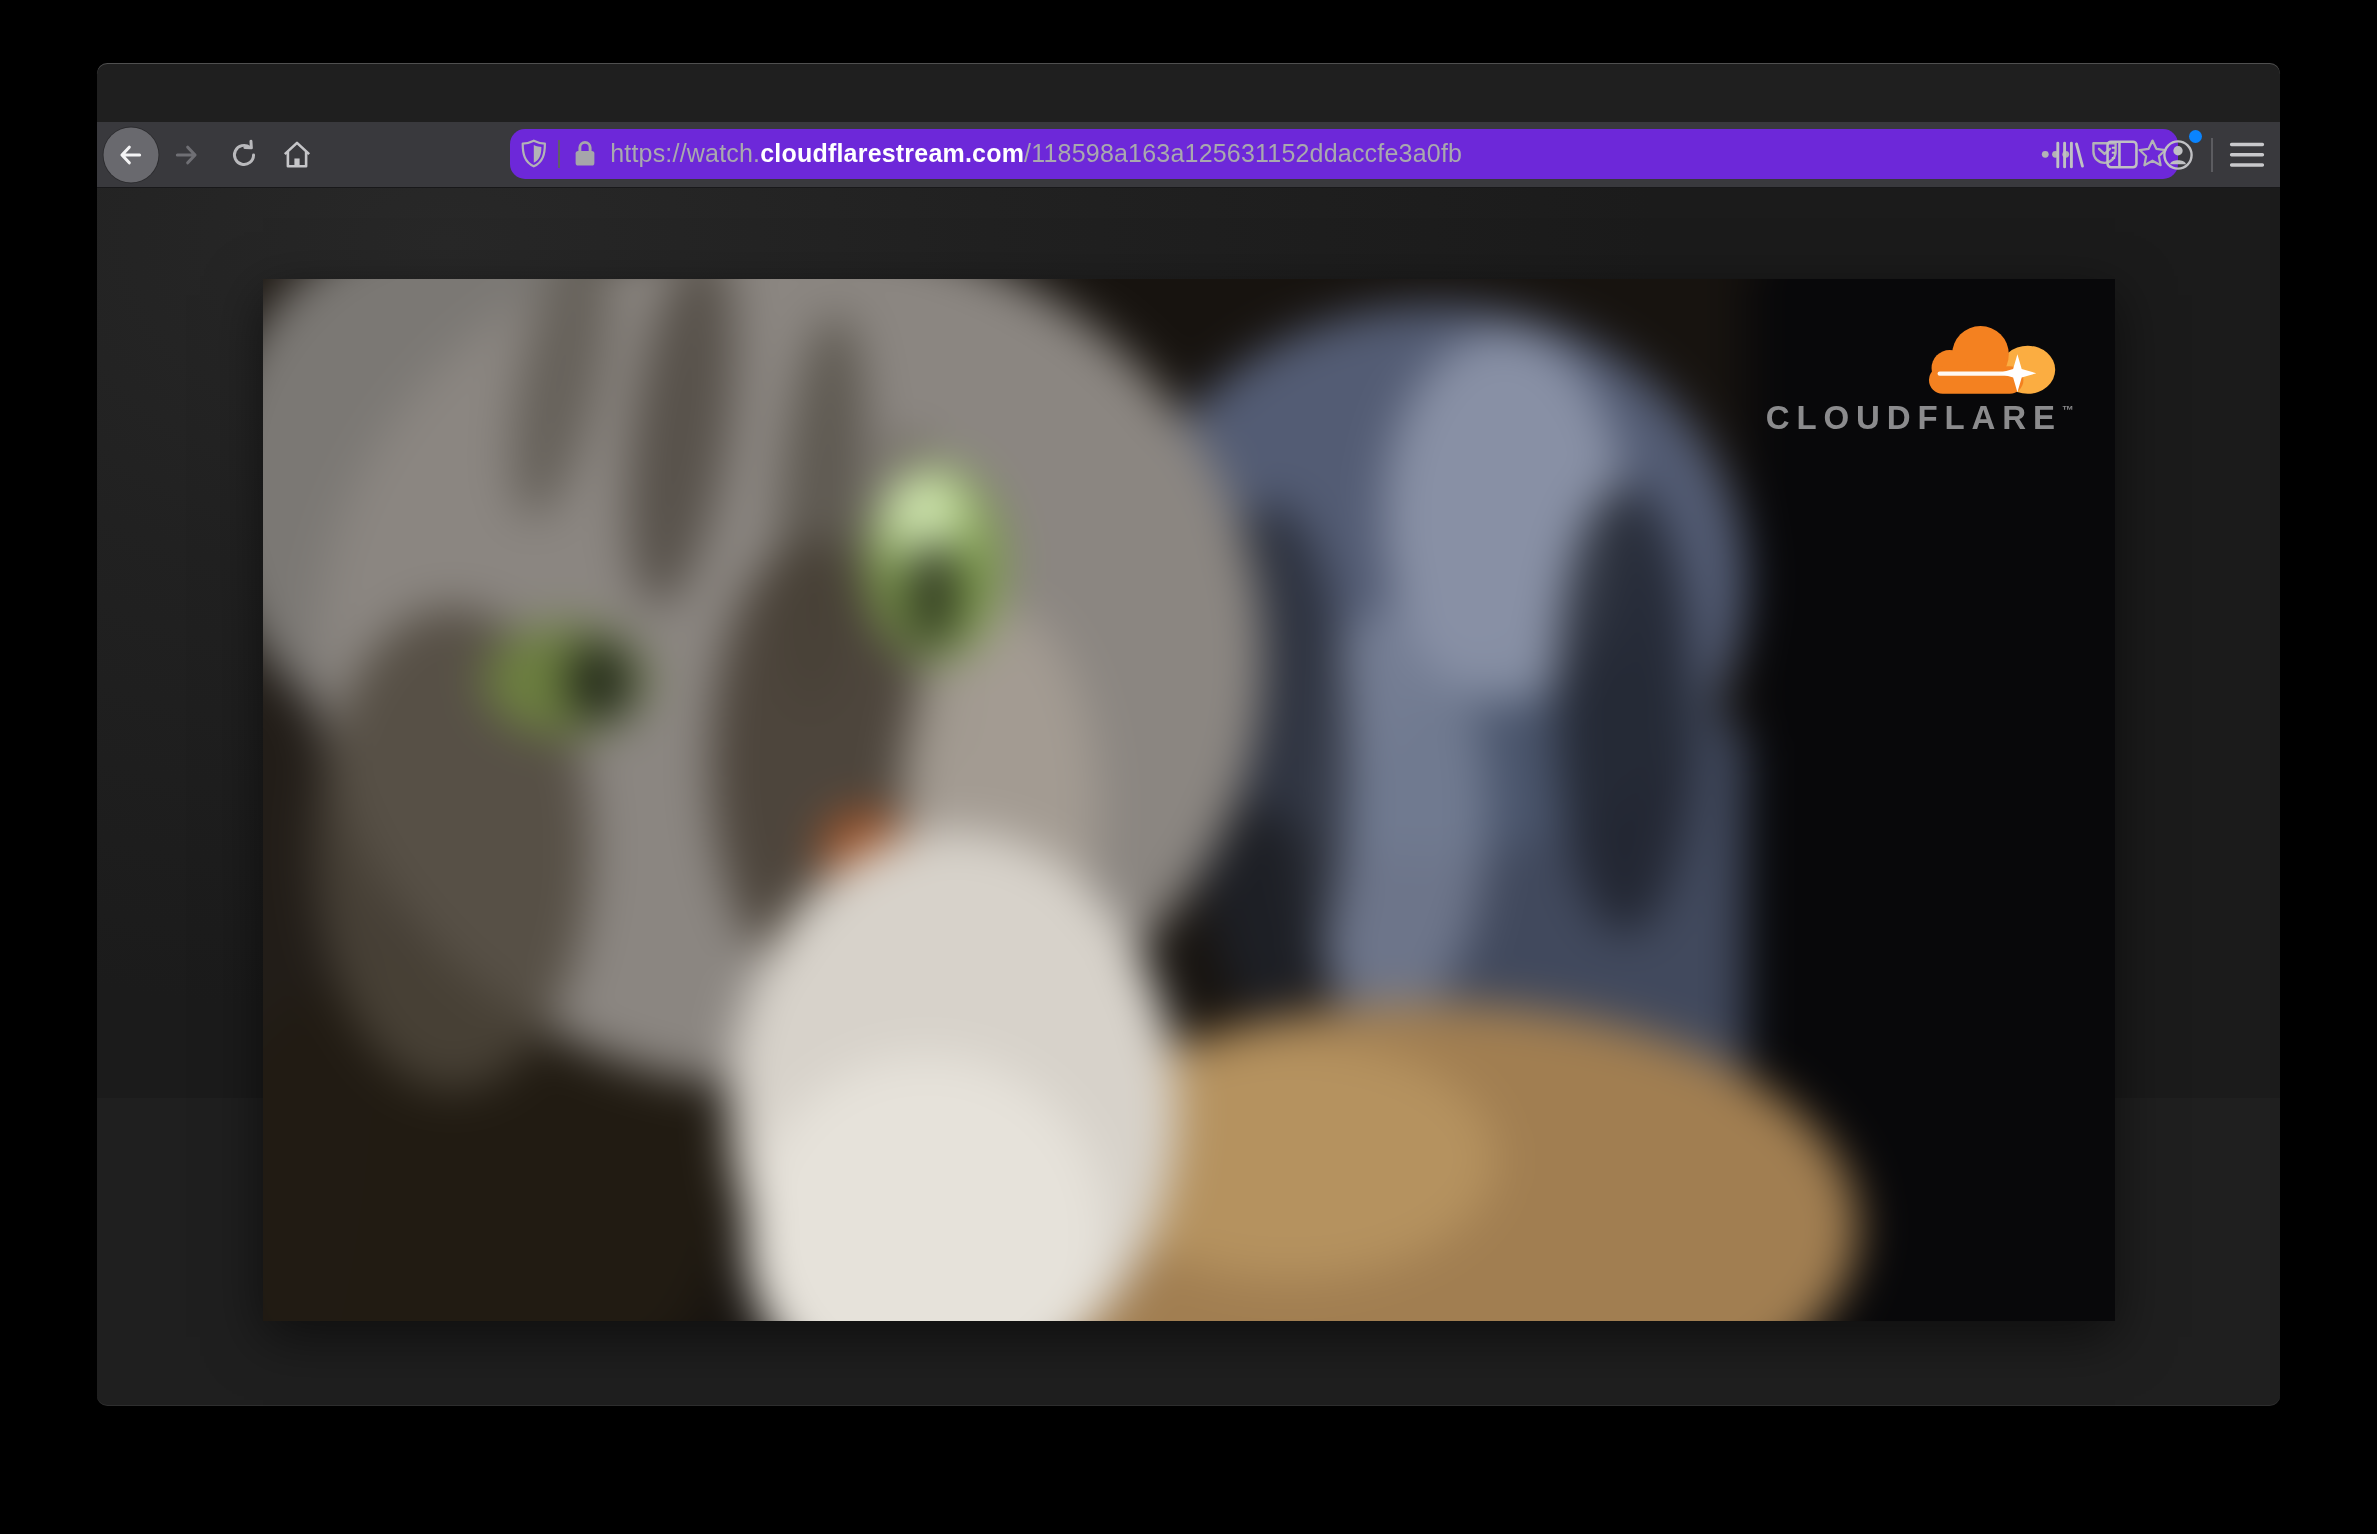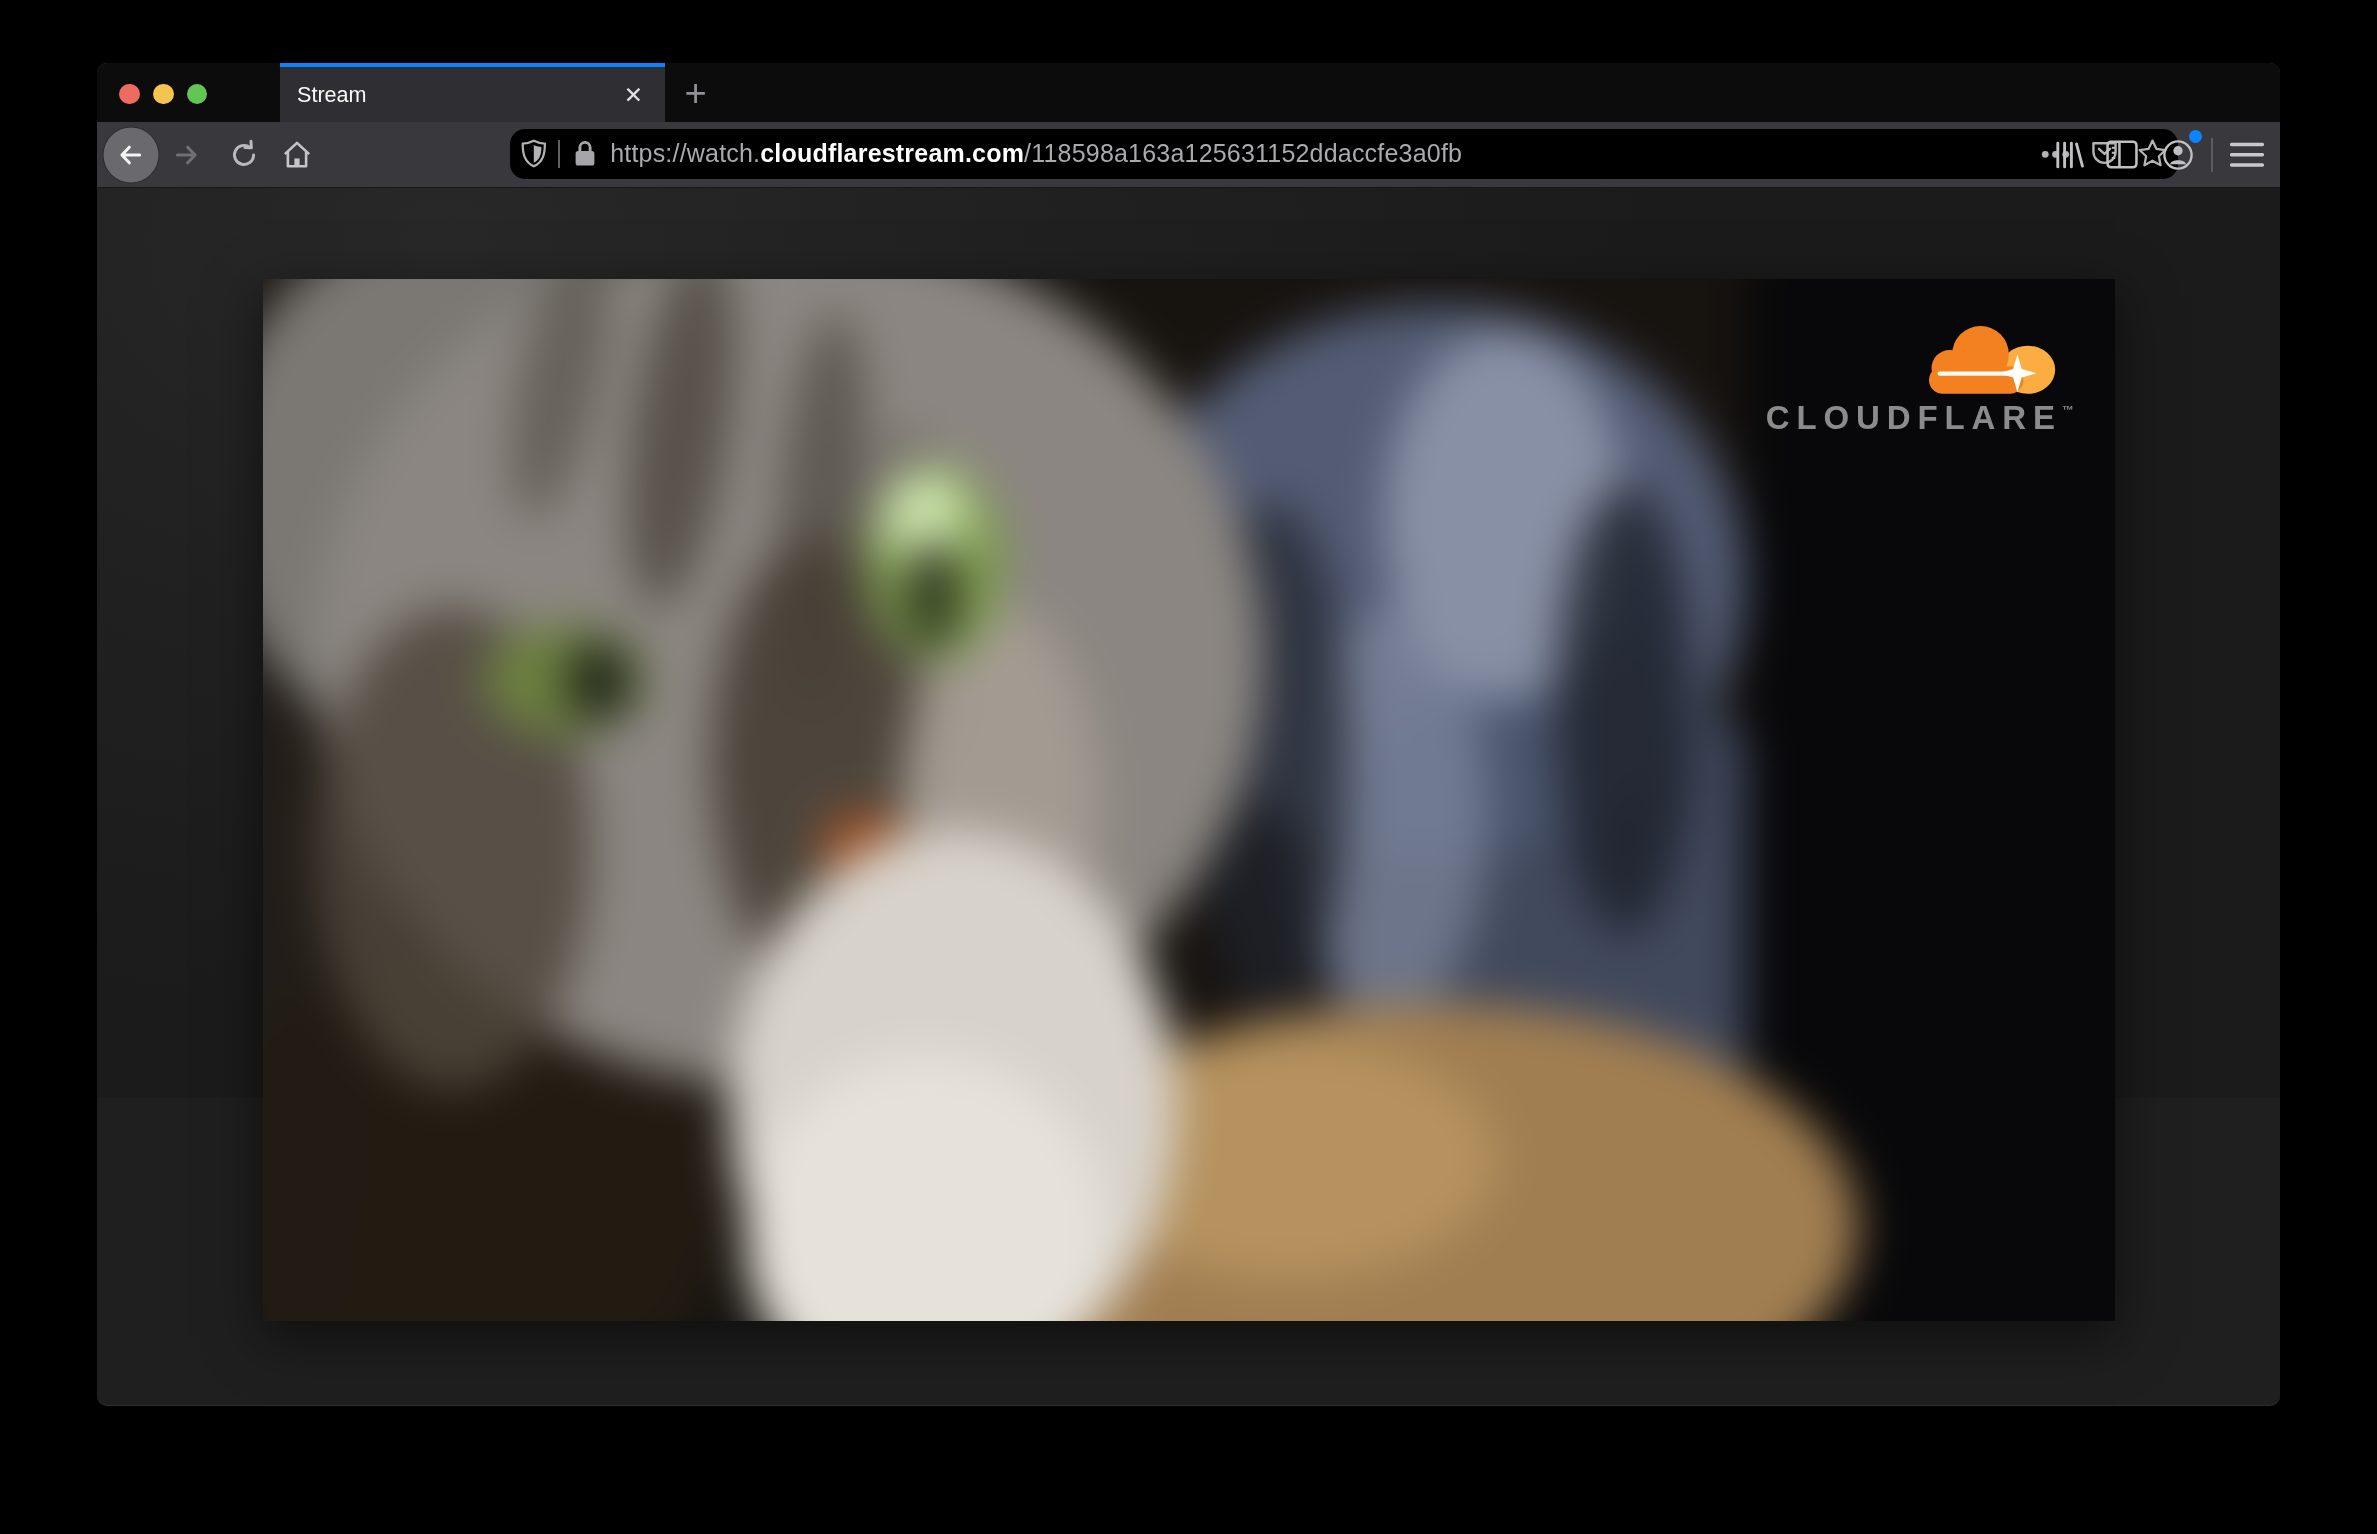--- a/index.html
+++ b/index.html
@@ -37,21 +37,21 @@
   
   .toolbar {
     position:absolute; left:0; top:59px; width:100%; height:66px;
     background:#39393d; border-bottom:1.7px solid #18181a;
   }
   .navbtn { position:absolute; top:50%; transform:translate(-50%,-50%); display:flex; align-items:center; justify-content:center; }
   .backcircle { width:55px; height:55px; border-radius:50%; background:#69696e; box-shadow:0 0 0 0.9px rgba(0,0,0,.25); }
 
   .urlbar {
     position:absolute; left:413px; top:6.9px; width:1668px; height:50px;
-    background:#000000; border-radius:15px; display:flex; align-items:center;
+    background:#6d28d9; border-radius:15px; display:flex; align-items:center;
   }
   .urlbar .sep { width:1.7px; height:27.6px; background:#606065; margin:0 12px 0 8.6px; }
   .url-text { font-size:25px; color:#a9a9ae; white-space:nowrap; margin-left:12px; letter-spacing:0.2px; }
   .url-text .domain { color:#ffffff; font-weight:bold; }
   .url-actions { position:absolute; right:8.6px; top:0; height:100%; display:flex; align-items:center; gap:15.5px; }
   .iconbox { width:33px; height:33px; display:flex; align-items:center; justify-content:center; }
   .iconbox44 { width:38px; height:38px; display:flex; align-items:center; justify-content:center; position:absolute; top:50%; transform:translate(-50%,-50%); }
   .tb-sep { position:absolute; left:2114px; top:15.5px; width:1.7px; height:34px; background:#5c5c60; }
   .acct-badge { position:absolute; right:-5.2px; top:-5.2px; width:13px; height:13px; border-radius:50%; }
 
@@ -112,36 +112,20 @@
              font-size:33px; font-weight:bold; letter-spacing:6.9px; color:#8b8b8d; }
   .cf-tm { font-size:12px; vertical-align:15.5px; letter-spacing:0; color:#8b8b8d; }
 
   svg { display:block; }
 </style>
 </head>
 <body>
 
 <div class="window">
 
-  <div class="tabbar">
-    <div class="lights">
-      <div class="light" style="background:#ed6b60" title="Stream"></div>
-      <div class="light" style="background:#f5c350"></div>
-      <div class="light" style="background:#62c655"></div>
-    </div>
-
-    <div class="tab">
-      <span class="tab-title">Stream</span>
-      <span class="tab-close">✕</span>
-    </div>
-
-    <div class="newtab">
-      <span>+</span>
-    </div>
-  </div>
 
   <div class="toolbar">
 
     <div class="navbtn" style="left:34px;">
       <div class="backcircle"></div>
       <svg width="31" height="31" viewBox="0 0 36 36" style="position:absolute" fill="none" stroke="#f4f4f5" stroke-width="3.6" stroke-linecap="round" stroke-linejoin="round">
         <path d="M28 18 H9 M16 9 L7.5 18 L16 27"></path>
       </svg>
     </div>
 

